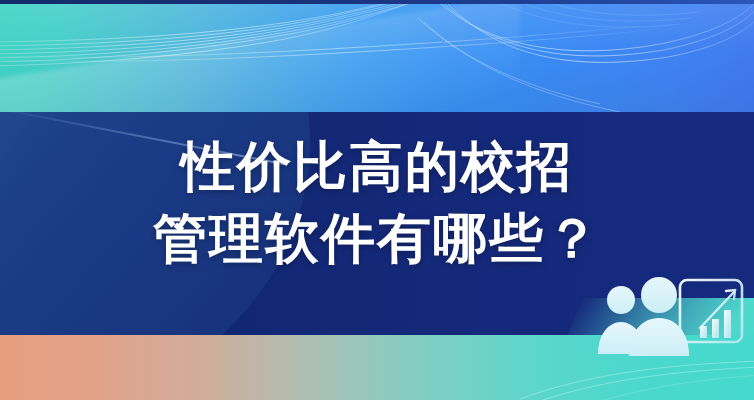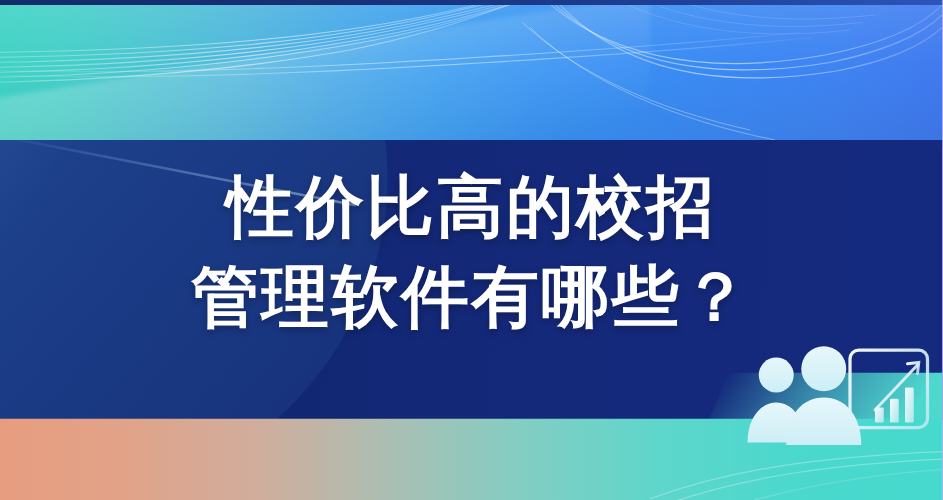--- a/index.html
+++ b/index.html
@@ -2,21 +2,21 @@
 <html><head>
 <meta charset="utf-8">
 <style>
   html,body{margin:0;padding:0;background:#fff;}
   body{font-family:"Liberation Sans","DejaVu Sans",sans-serif;}
 
   .poster{
     position:relative;
     width:754px;height:400px;
     overflow:hidden;
-    background:#6d28d9;
+    background:#000000;
   }
 
   
   .band-top{
     position:absolute;left:0;top:0;width:754px;height:118px;
     background:linear-gradient(100deg,
        #3fd3c4 0%,
        #45cfc9 8%,
        #4cc3d2 17%,
        #4eb6dd 26%,

